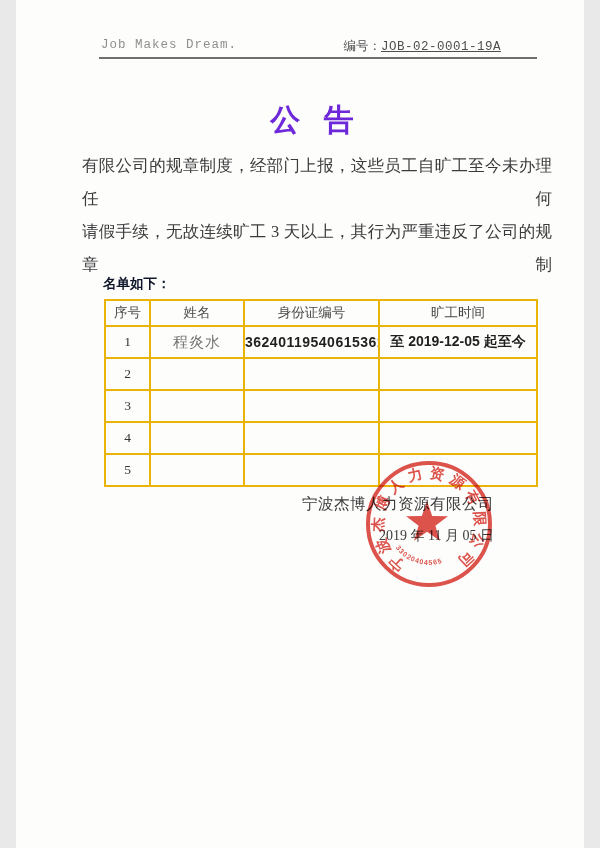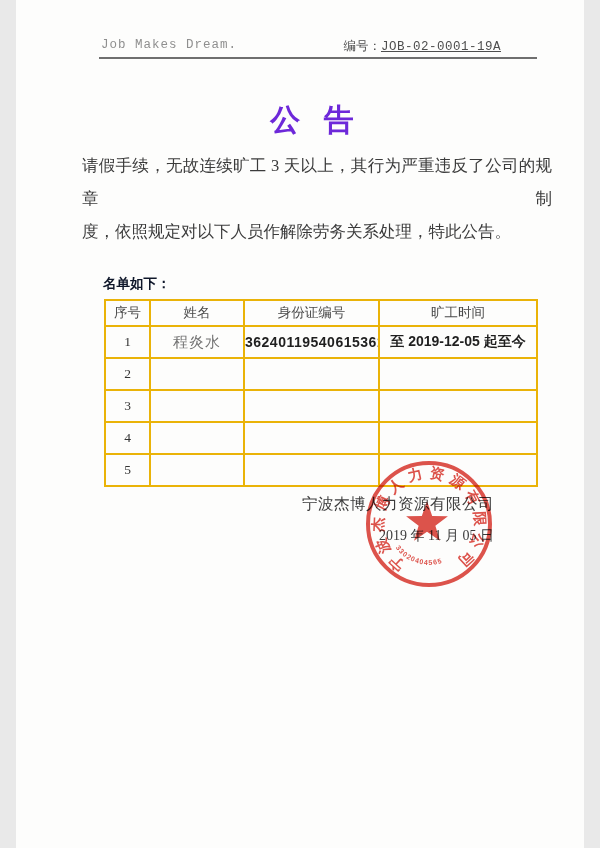--- a/index.html
+++ b/index.html
@@ -105,22 +105,22 @@
 
 <div class="page">
 
   <div class="hdr-slogan">Job Makes Dream.</div>
   <div class="hdr-no"><span>编号：</span><span class="num">JOB-02-0001-19A</span></div>
   <div class="hdr-rule"></div>
 
   <div class="title">公 告</div>
 
   <div class="body-par">
+    <div class="ln">有限公司的规章制度，经部门上报，这些员工自旷工至今未办理任何</div>
     <div class="ln">请假手续，无故连续旷工 3 天以上，其行为严重违反了公司的规章制</div>
-    <div class="ln last">度，依照规定对以下人员作解除劳务关系处理，特此公告。</div>
   </div>
   <div class="list-label">名单如下：</div>
 
   <table class="roster">
     <colgroup>
       <col style="width:45px">
         <col style="width:94px">
         <col style="width:135px">
         <col style="width:158px">
     </colgroup>

